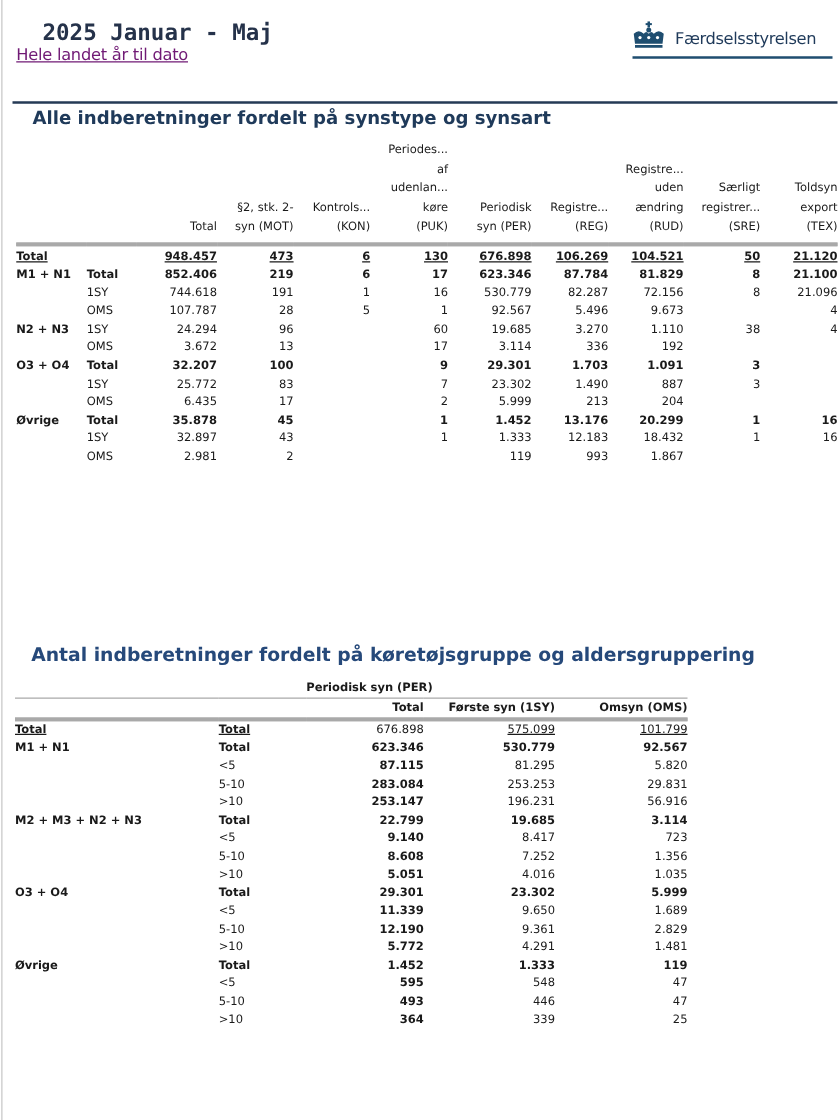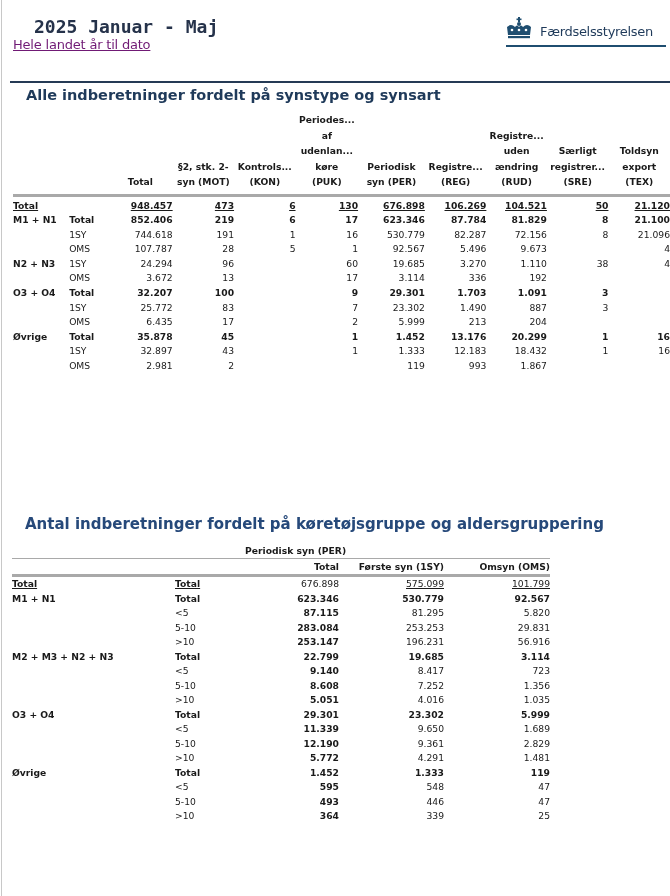--- a/index.html
+++ b/index.html
@@ -33,21 +33,21 @@
     font-family: "DejaVu Sans", sans-serif; font-weight: bold; font-size: 14.5px; color: #1f3a5a;
     white-space: nowrap;
   }
   .section-title.t2 { left: 25px; top: 515px; font-size: 15px; color: #26497a; }
 
   table { border-collapse: collapse; position: absolute; font-family: "DejaVu Sans", sans-serif; }
   td, th { padding: 0; white-space: nowrap; }
 
   
   .t1 { left: 13px; top: 112px; font-size: 9.2px; }
-  .t1 th { font-weight: bold; vertical-align: bottom; line-height: 15.5px; padding-bottom: 4px; }
+  .t1 th { font-weight: normal; text-align: right; vertical-align: bottom; line-height: 15.5px; padding-bottom: 4px; }
   .t1 thead tr { border-bottom: 3px solid #a9a9a9; }
   .t1 td { height: 14.6px; line-height: 14.6px; text-align: right; }
   .t1 td.grp { text-align: left; font-weight: bold; vertical-align: top; }
   .t1 td.sub { text-align: left; }
   .t1 tr.bold td { font-weight: bold; }
   .t1 tr.total-row td { font-weight: bold; text-decoration: underline; padding-top: 2px; }
   .t1 .c0 { width: 57px; }
   .t1 .c1 { width: 40px; }
   .t1 .c2 { width: 66px; }
   .t1 .c3 { width: 62px; }

